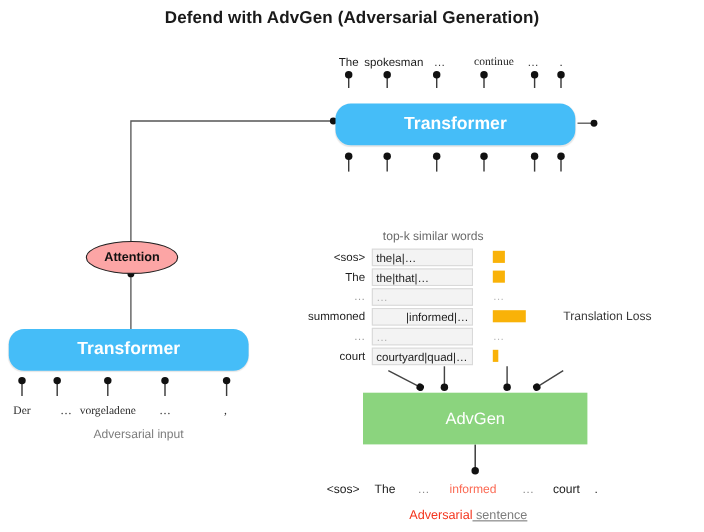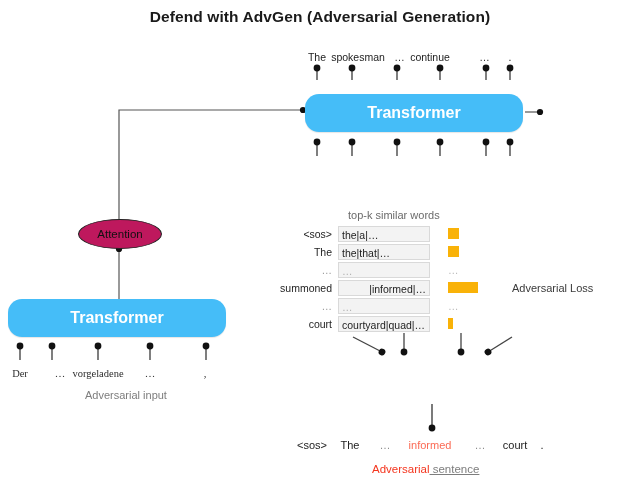--- a/index.html
+++ b/index.html
@@ -31,23 +31,23 @@
   #advgen{
     left:330px;top:357px;width:204px;height:47px;
     background:#8BD47E;color:#ffffff;
     font-size:15px;font-weight:normal;
     display:flex;align-items:center;justify-content:center;
   }
 
   #attention{
     left:78px;top:219px;width:82px;height:28px;
     border:1.2px solid #222;border-radius:50%;
-    background:#be185d;
+    background:#fca5a5;
     display:flex;align-items:center;justify-content:center;
-    font-size:11.5px;color:#111;
+    font-size:11.5px;color:#111;font-weight:bold;
   }
 
   
   .wordrow{font-size:10.5px;color:#1c1c1c;}
   .wordrow span{position:absolute;transform:translateX(-50%);white-space:nowrap;}
   .dots{color:#333;letter-spacing:1px;}
 
   
   svg.layer{position:absolute;left:0;top:0;width:640px;height:484px;pointer-events:none;}
 
@@ -149,37 +149,40 @@
       <line x1="512" y1="337" x2="488" y2="352" marker-end="url(#dot)"></line>
     </g>
 
     <line x1="432" y1="404" x2="432" y2="428" stroke="#333" stroke-width="1.3" marker-end="url(#dot)"></line>
   </svg>
 
   <div class="abs wordrow" id="target-words" style="left:0;top:51px;width:640px;height:14px;">
       <span style="left: 317px;">The</span>
       <span style="left: 358px;">spokesman</span>
       <span class="dots" style="left: 400px;">…</span>
-      <span style="left: 430px;">continue</span>
+      <span style="left: 449px; font-family: Liberation Serif, serif;">continue</span>
       <span class="dots" style="left: 485px;">…</span>
       <span style="left: 510px;">.</span>
     </div>
 
   <div class="abs tfbox" id="tf-top">
     <span>Transformer</span>
   </div>
 
   <div class="abs tfbox" id="tf-left">
     <span>Transformer</span>
   </div>
 
   <div class="abs" id="attention">
     <span>Attention</span>
   </div>
 
+  <div class="abs" id="advgen">
+    <span>AdvGen</span>
+  </div>
 
   <div class="abs" id="src-words" style="left:0;top:368px;width:260px;height:14px;">
       <span style="left: 20px;">Der</span>
       <span style="left: 60px;">…</span>
       <span style="left: 98px;">vorgeladene</span>
       <span style="left: 150px;">…</span>
       <span style="left: 205px;">,</span>
     </div>
   <div class="abs" id="adv-input-caption">Adversarial input</div>
 
@@ -210,21 +213,21 @@
         <div class="tk-cell muted" style="left: 58px; top: 0px; width: 92px;">…</div>
         <div class="tk-bardots" style="left: 168px; top: 3px;">…</div>
       </div>
       <div class="tk-row" style="left: 0px; top: 90px; width: 250px;">
         <div class="tk-key" style="width: 52px; left: 0px;">court</div>
         <div class="tk-cell" style="left: 58px; top: 0px; width: 92px;">courtyard|quad|…</div>
         <div class="tk-bar" style="left: 168px; top: 2px; width: 5px; background: rgb(249, 178, 8);"></div>
       </div>
     </div>
 
-  <div class="abs" id="transloss">Adversarial Loss</div>
+  <div class="abs" id="transloss">Translation Loss</div>
 
   <div class="abs" id="adv-words" style="left:0;top:439px;width:640px;height:14px;">
       <span style="left: 312px;">&lt;sos&gt;</span>
       <span style="left: 350px;">The</span>
       <span class="grey" style="left: 385px;">…</span>
       <span class="red" style="left: 430px;">informed</span>
       <span class="grey" style="left: 480px;">…</span>
       <span style="left: 515px;">court</span>
       <span style="left: 542px;">.</span>
     </div>

